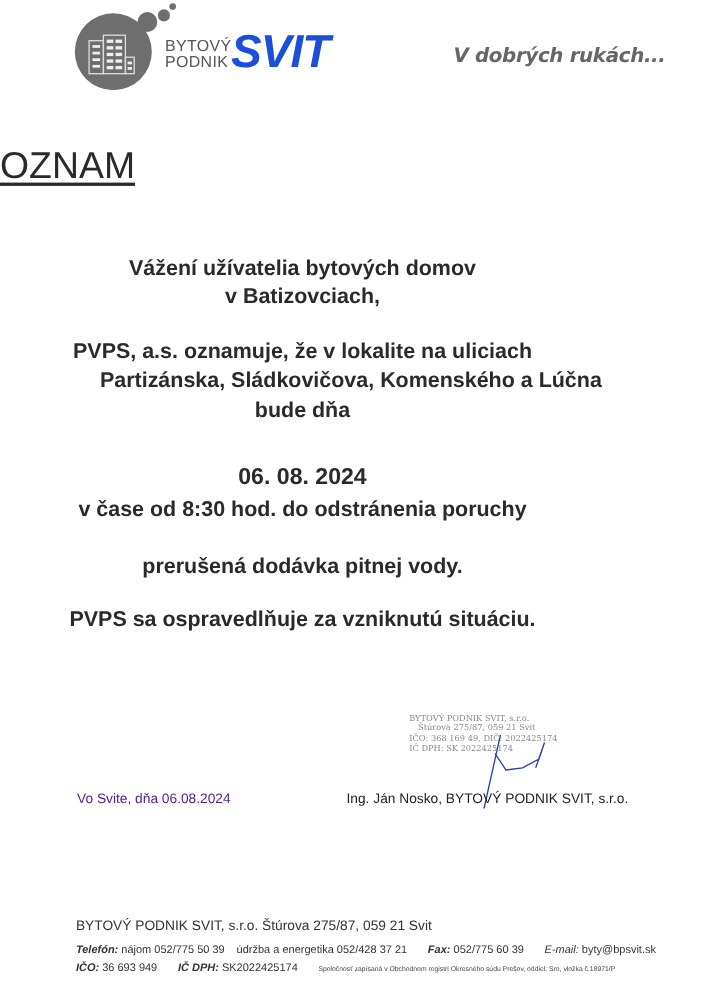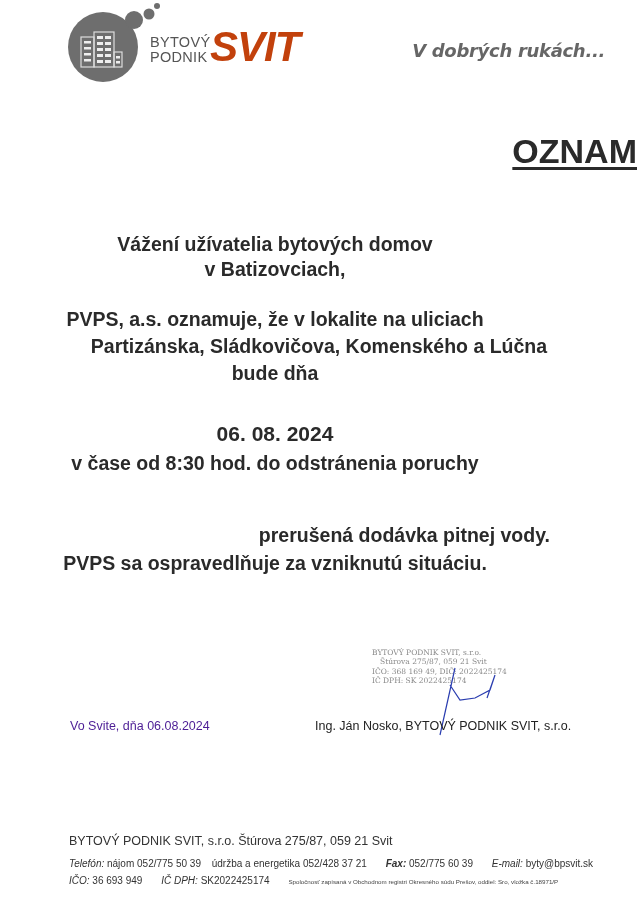--- a/index.html
+++ b/index.html
@@ -1,33 +1,33 @@
 <!DOCTYPE html>
 <html><head>
 <meta charset="utf-8">
 <style>
   html, body { margin: 0; padding: 0; background: #ffffff; }
   body { width: 637px; height: 913px; position: relative; overflow: hidden; font-family: "Liberation Sans", sans-serif; color: #222; }
   .abs { position: absolute; }
   .logo { left: 66px; top: 2px; width: 250px; height: 80px; }
   .logo-text { left: 150px; top: 35px; font-size: 14.5px; line-height: 15px; color: #555; letter-spacing: 0.3px; }
-  .logo-svit { left: 210px; top: 24px; font-size: 42px; font-weight: bold; font-style: italic; color: #c2410c; letter-spacing: -1px; line-height: 46px; }
+  .logo-svit { left: 210px; top: 24px; font-size: 42px; font-weight: bold; font-style: italic; color: #1d4ed8; letter-spacing: -1px; line-height: 46px; }
   .slogan { right: 32px; top: 40px; font-size: 18px; font-style: italic; font-weight: bold; color: #666; font-family: "DejaVu Sans", sans-serif; letter-spacing: -0.3px; }
-  .title { left: 0; width: 637px; top: 132px; text-align: right; font-size: 34px; font-weight: bold; color: #2a2a2a; }
+  .title { left: 0; width: 637px; top: 132px; text-align: left; font-size: 34px; font-weight: normal; color: #2a2a2a; }
   .title span { text-decoration: underline; text-decoration-thickness: 3px; text-underline-offset: 4px; }
   .center { left: 0; width: 550px; text-align: center; font-weight: bold; font-size: 19.5px; color: #2a2a2a; }
   .date-big { font-size: 21px; }
   .small-left { left: 70px; top: 719px; font-size: 12.5px; color: #4c1d95; }
   .small-right { left: 315px; top: 719px; font-size: 12.5px; color: #222; }
   .stamp { left: 372px; top: 648px; width: 160px; font-family: "DejaVu Serif", serif; font-size: 7.5px; line-height: 9.3px; color: #8a8a8a; }
   .stamp div { white-space: nowrap; }
   .footer1 { left: 69px; top: 834px; font-size: 12.5px; color: #333; }
   .footer2 { left: 69px; top: 858px; font-size: 10px; color: #333; white-space: nowrap; }
   .footer3 { left: 69px; top: 875px; font-size: 10px; color: #333; white-space: nowrap; }
-  .lbl { font-style: italic; font-weight: normal; }
+  .lbl { font-style: italic; font-weight: bold; }
   .tiny { font-size: 6.2px; color: #444; }
   .gap { display: inline-block; width: 8px; }
 </style>
 </head>
 <body>
 
 <div class="abs logo">
   <svg width="100" height="80" viewBox="0 0 100 80" style="position:absolute;left:0;top:0;">
     <circle cx="37" cy="45" r="35" fill="#6e6e6e"></circle>
     <circle cx="68" cy="18" r="9" fill="#6e6e6e"></circle>
@@ -67,21 +67,21 @@
 
 <div class="abs title"><span>OZNAM</span></div>
 
 <div class="abs center" style="top:233px;">Vážení užívatelia  bytových domov</div>
 <div class="abs center" style="top:258px;">v Batizovciach,</div>
 <div class="abs center" style="top:308px;">PVPS, a.s. oznamuje, že v lokalite na uliciach</div>
 <div class="abs center" style="top:335px;margin-left:44px;">Partizánska, Sládkovičova, Komenského a Lúčna</div>
 <div class="abs center" style="top:362px;">bude dňa</div>
 <div class="abs center date-big" style="top:422px;">06. 08. 2024</div>
 <div class="abs center" style="top:452px;">v čase od 8:30 hod. do odstránenia poruchy</div>
-<div class="abs center" style="top:524px;text-align:right;">prerušená dodávka pitnej vody.</div>
+<div class="abs center" style="top:504px;">prerušená dodávka pitnej vody.</div>
 <div class="abs center" style="top:552px;">PVPS sa ospravedlňuje za vzniknutú situáciu.</div>
 
 <div class="abs stamp">
   <div>BYTOVÝ PODNIK SVIT, s.r.o.</div>
   <div style="padding-left:8px;">Štúrova 275/87, 059 21 Svit</div>
   <div>IČO: 368 169 49, DIČ: 2022425174</div>
   <div>IČ DPH: SK 2022425174</div>
 </div>
 <svg class="abs" style="left:395px;top:660px;" width="120" height="80" viewBox="0 0 120 80">
   <path d="M60 8 L45 75 M55 25 L65 40 L80 38 L95 30 L100 15 L92 38" fill="none" stroke="#2a3db0" stroke-width="1.2"></path>

